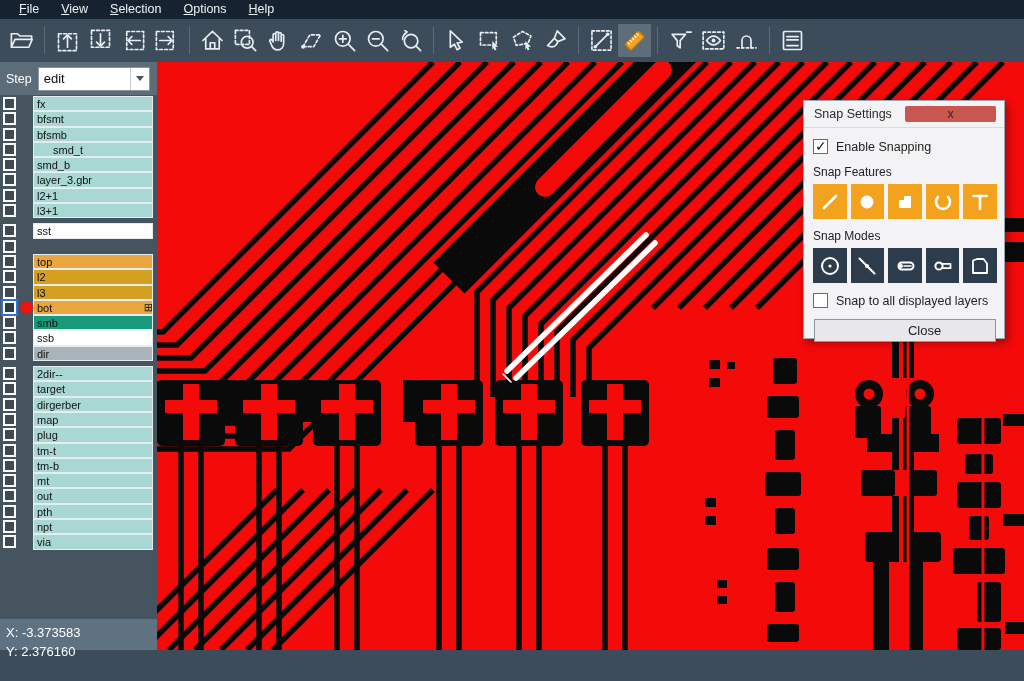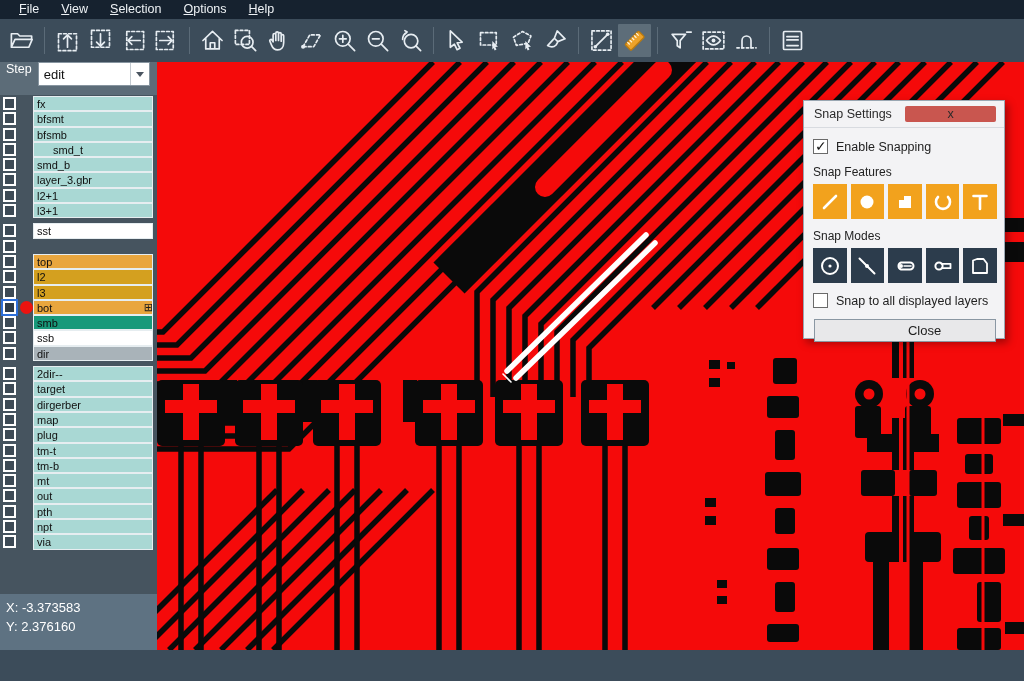--- a/index.html
+++ b/index.html
@@ -17,39 +17,39 @@
   .toolbar { position:absolute; top:19px; left:0; width:1024px; height:43px; background:#3c4c5a;
              display:flex; align-items:center; padding-left:5px; }
   .tb { width:33px; height:33px; display:flex; align-items:center; justify-content:center; border-radius:1px; }
   .tb svg { width:27px; height:27px; }
   .tb.active { background:#5d6d79; }
   .vdiv { width:1px; height:27px; background:#5b6b78; margin:0 6px; }
   .ic { stroke:#e7edf2; fill:none; stroke-width:1.5; stroke-linecap:round; stroke-linejoin:round; }
 
   
   .sidebar { position:absolute; top:62px; left:0; width:157px; height:588px; background:#46545f; }
-  .steprow { height:33px; background:#5c6c78; display:flex; align-items:flex-start; padding-left:6px; gap:6px; }
+  .steprow { height:33px; background:#5c6c78; display:flex; align-items:center; padding-left:6px; gap:6px; }
   .steplabel { color:#ffffff; font-size:12.5px; }
   .selectbox { background:#ffffff; border:1px solid #8795a0; height:24px; display:flex; align-items:center; }
   .steprow .selectbox { width:112px; }
   .selectbox .selval { flex:1; font-size:13px; color:#111; padding-left:5px; }
   .selectbox .selbtn { width:19px; height:100%; border-left:1px solid #c3cad0; display:flex; align-items:center; justify-content:center; }
   .caret { width:0; height:0; border-left:4px solid transparent; border-right:4px solid transparent; border-top:5px solid #4a5560; }
 
   .layers { position:absolute; top:34px; left:0; width:157px; }
   .lgap { height:5px; }
   .lrow { position:relative; height:15.3px; display:flex; align-items:center; }
   .cb { position:absolute; left:3px; top:1px; width:13px; height:13px; border:2px solid #ffffff; background:#3d4a55; }
   .lrow.sel .cb { border-color:#ffffff; background:#2d3a46; box-shadow:0 0 0 2px #2e6fd8; }
   .dot { position:absolute; left:20px; top:1px; width:13px; height:13px; border-radius:50%; }
   .llabel { position:absolute; left:33px; top:0; width:120px; height:15.3px; border:1px solid #e6edf0;
             font-size:11px; color:#101010; padding:1px 0 0 3px; line-height:12px; }
   .gridglyph { position:absolute; right:4px; top:1px; font-size:11px; color:#1c1c1c; line-height:12px; }
 
-  .coords { position:absolute; left:0; bottom:0; width:157px; height:56px; background:#5e7282; padding:4px 0 0 6px; }
+  .coords { position:absolute; left:0; bottom:0; width:157px; height:31px; background:#5e7282; padding:4px 0 0 6px; }
   .coords div { color:#ffffff; font-size:13px; line-height:19px; }
 
   
   .canvas { position:absolute; top:62px; left:157px; width:867px; height:588px; background:#f50a0a; }
   .canvas svg { display:block; }
 
   
   .dialog { position:absolute; left:803px; top:100px; width:202px; height:239px; background:#f3f3f5;
             border:1px solid #9aa7b2; box-shadow:3px 4px 8px rgba(0,0,0,.35); }
   .dtitle { height:27px; border-bottom:1px solid #d8dbe0; display:flex; align-items:center; padding:0 8px 0 10px; }

